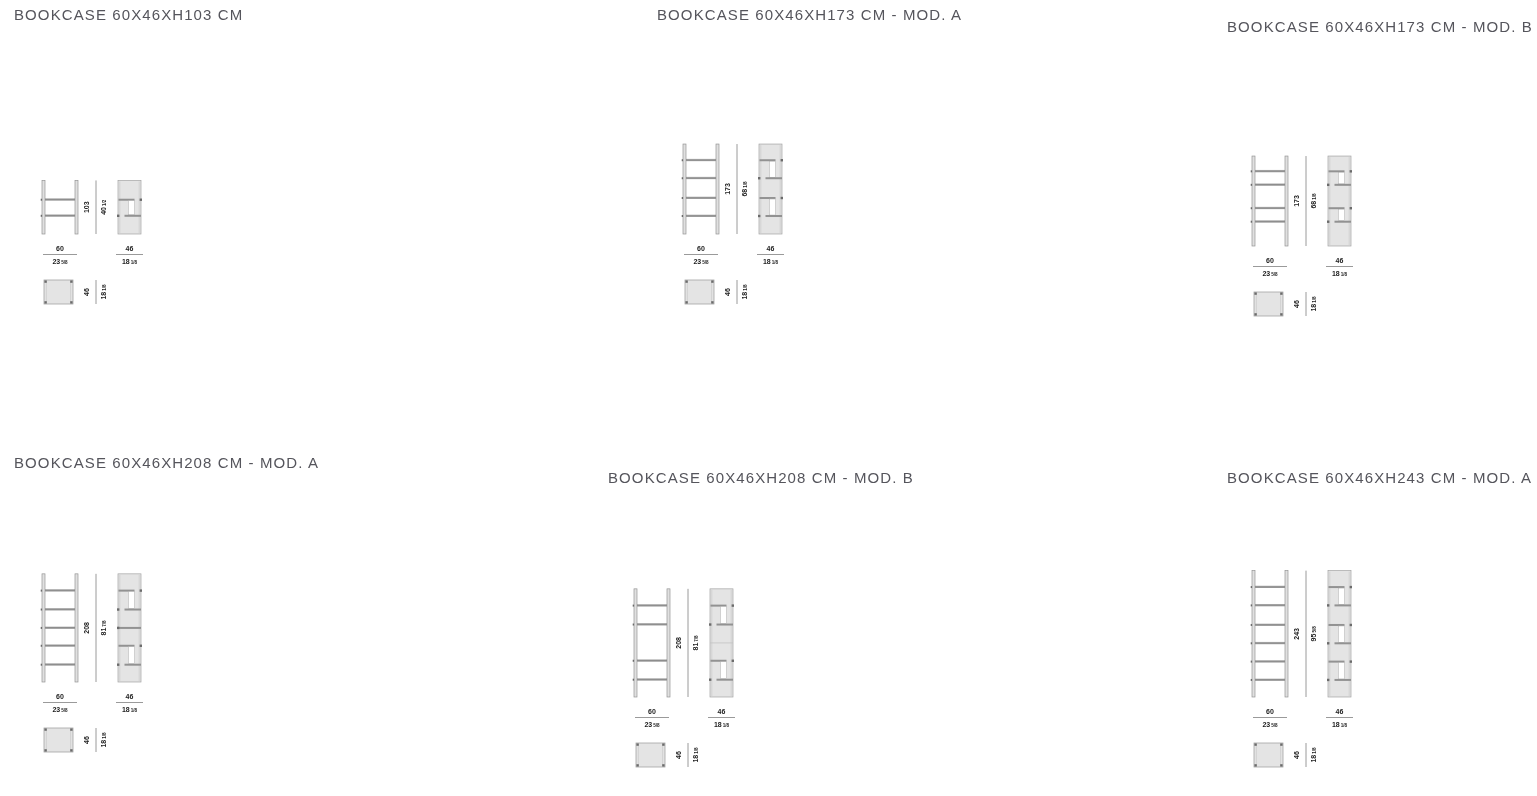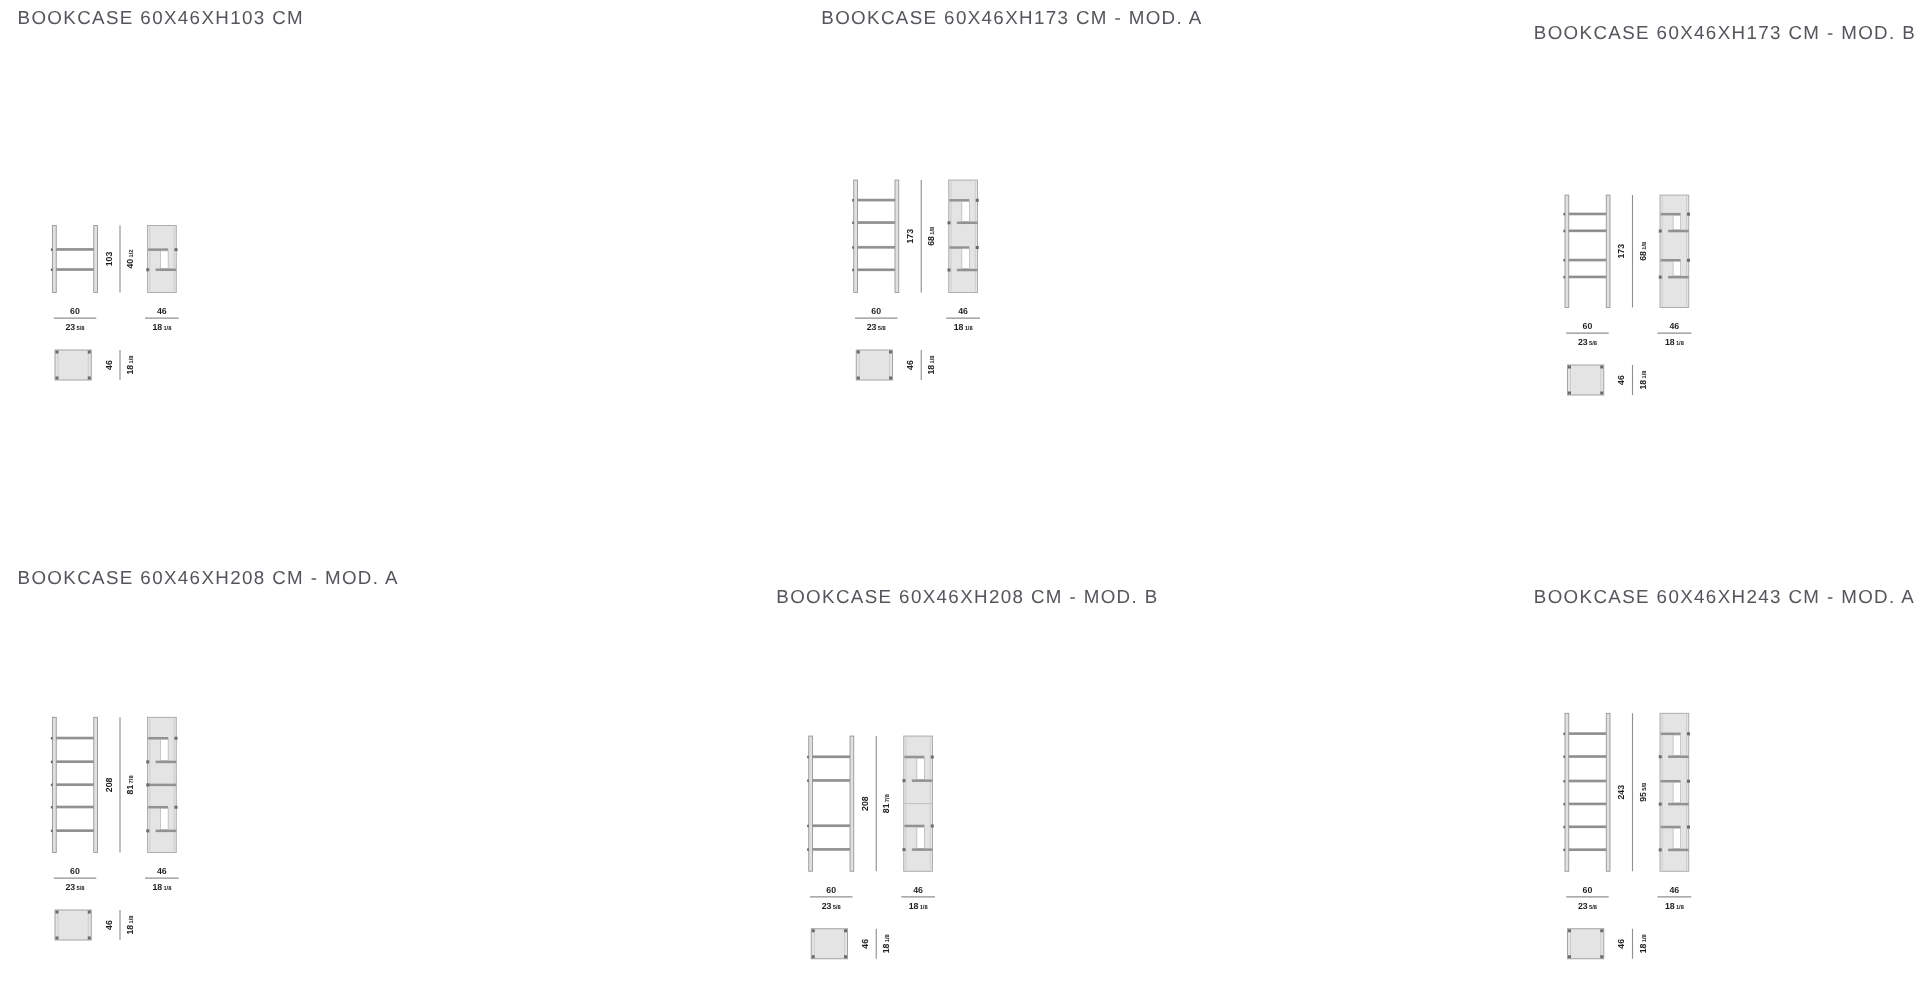--- a/index.html
+++ b/index.html
@@ -18,21 +18,21 @@
     letter-spacing:1.1px;
     color:#55555c;
     text-transform:uppercase;
     white-space:nowrap;
   }
   .cell svg.drawing{position:absolute;top:104px;left:40px;}
   .c0{left:0;top:0;width:607px;height:463px;}
   .c1{left:643px;top:0;width:606px;height:463px;}
   .c2{left:1213px;top:12px;width:324px;height:463px;}
   .c3{left:0;top:448px;width:607px;height:333px;}
-  .c4{left:607px;top:463px;width:606px;height:333px;}
+  .c4{left:594px;top:463px;width:606px;height:333px;}
   .c5{left:1213px;top:463px;width:324px;height:333px;text-decoration:underline;}
   .c1 svg.drawing,.c4 svg.drawing{left:38px;}
   .c2 svg.drawing,.c5 svg.drawing{left:37px;}
 </style>
 </head>
 <body>
 
 <div class="page">
 
   <section class="cell c0">

